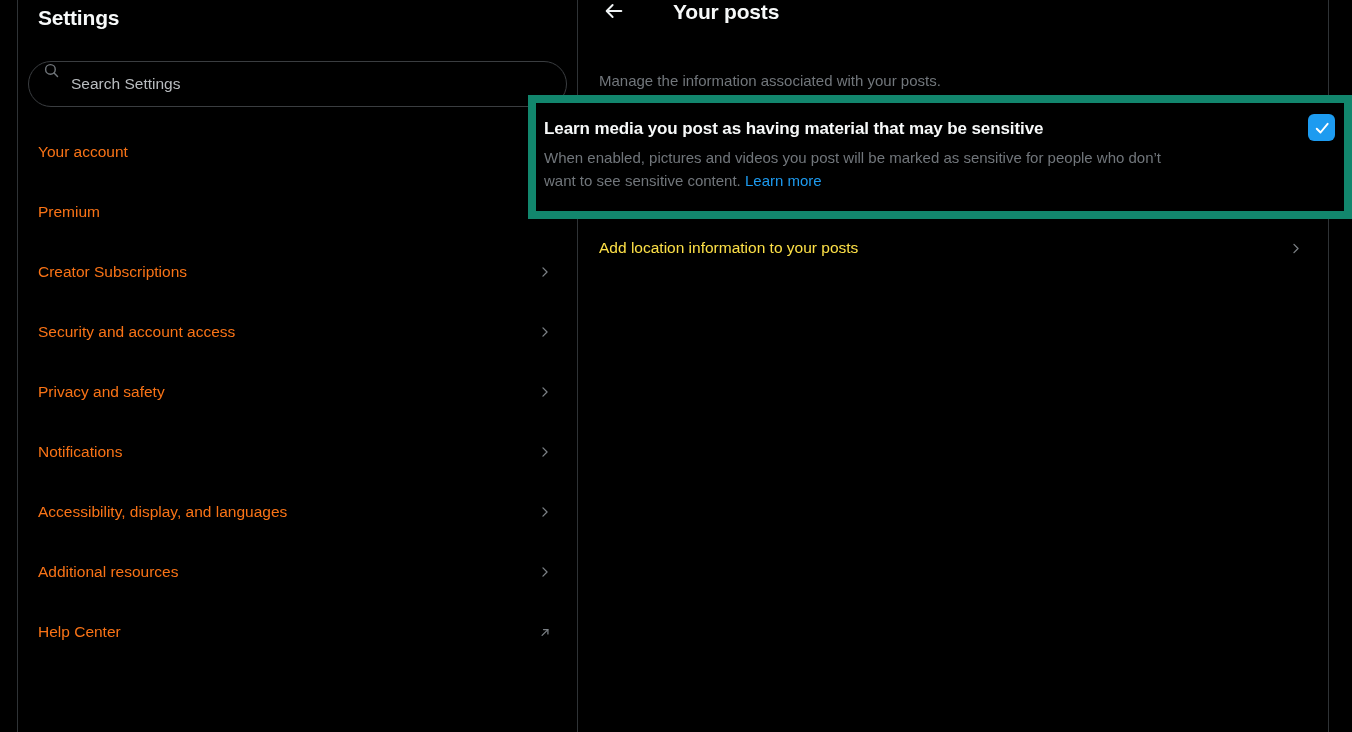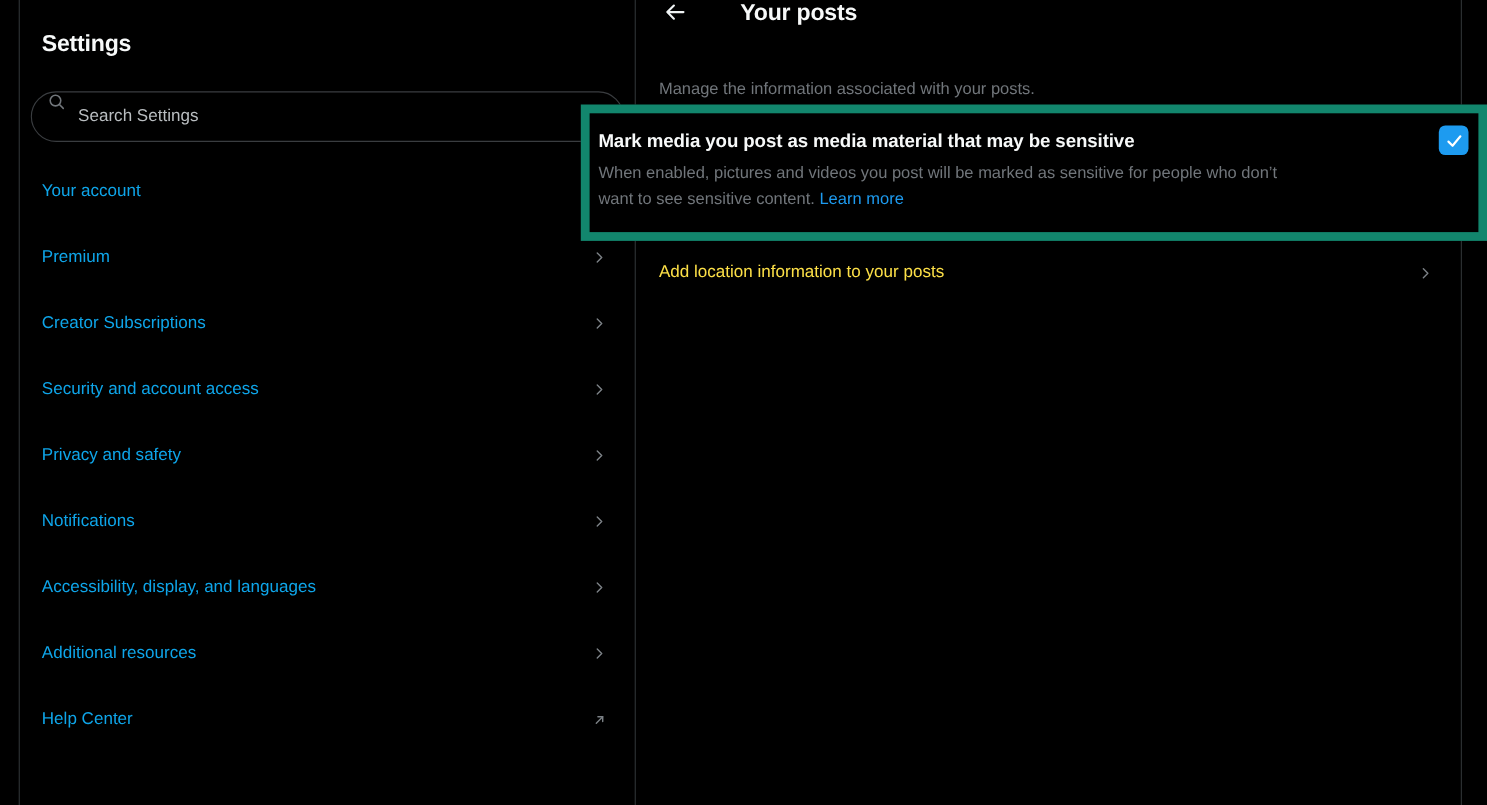--- a/index.html
+++ b/index.html
@@ -5,31 +5,31 @@
   * { margin:0; padding:0; box-sizing:border-box; }
   html,body { width:1352px; height:732px; background:#000; overflow:hidden;
     font-family:"Liberation Sans","DejaVu Sans",sans-serif; color:#e7e9ea; }
   .app { display:flex; width:1352px; height:732px; position:relative; }
 
   .left-strip { width:18px; height:100%; border-right:1px solid #2f3336; flex:0 0 auto; }
 
   
   .sidebar { width:560px; flex:0 0 auto; border-right:1px solid #2f3336; }
   .sidebar-title { font-size:21px; font-weight:700; letter-spacing:-0.2px;
-    padding:26px 0 0 20px; line-height:27px; color:#f7f9f9; }
+    padding:4px 0 0 20px; line-height:27px; color:#f7f9f9; }
   .search-wrap { margin:30px 10px 0 10px; height:46px; border:1px solid #3a3d40;
     border-radius:9999px; display:flex; padding:0 14px; gap:11px; }
   .search-wrap svg { flex:0 0 auto; }
   .search-input { background:transparent; border:none; outline:none; flex:1;
     font-size:15.5px; color:#e7e9ea; font-family:inherit; }
   .search-input::placeholder { color:#b9bdc0; opacity:1; }
   .menu { margin-top:15px; }
   .menu-item { height:60px; display:flex; align-items:center; justify-content:space-between;
     padding:0 25px 0 20px; cursor:pointer; }
-  .menu-item .label { font-size:15.5px; line-height:20px; color:#0ea5e9; }
+  .menu-item .label { font-size:15.5px; line-height:20px; color:#f97316; }
   .trail-icon { width:14px; height:14px; display:flex; align-items:center; justify-content:center; }
 
   
   .main { width:751px; flex:0 0 auto; border-right:1px solid #2f3336; position:relative; }
   .main-header { height:53px; display:flex; align-items:flex-start; }
   .back-btn { margin-left:25px; width:22px; height:22px; display:flex; align-items:center;
     justify-content:center; cursor:pointer; background:transparent; border:none; padding:0; }
   .main-title { margin-left:48px; font-size:21px; font-weight:700; letter-spacing:-0.2px; color:#f7f9f9; }
   .main-subtitle { margin-top:18px; padding:0 21px; font-size:15px; line-height:19px; color:#71767b; }
   .location-row { margin-top:134px; height:48px; display:flex; align-items:center;
@@ -163,21 +163,21 @@
             <path d="M8.5 5l7 7-7 7" stroke="#7b8085" stroke-width="2.2" stroke-linecap="round" stroke-linejoin="round"></path>
           </svg>
       </span>
     </div>
   </section>
 
   <div class="right-strip"></div>
 
   <div class="highlight-box">
     <div class="hl-title-row">
-      <div class="hl-title">Mark media you post as media material that may be sensitive</div>
+      <div class="hl-title">Learn media you post as having material that may be sensitive</div>
       <div class="checkbox" role="checkbox" aria-checked="true">
         <svg width="18" height="18" viewBox="0 0 24 24" fill="none">
           <path d="M5 13l5 5 9.5-11.5" stroke="#ffffff" stroke-width="2.6" stroke-linecap="round" stroke-linejoin="round"></path>
         </svg>
       </div>
     </div>
     <div class="hl-desc">
       <span>When enabled, pictures and videos you post will be marked as sensitive for people who don’t</span><br>
       <span>want to see sensitive content.</span>
       <a class="learn-more" href="#">Learn more</a>

